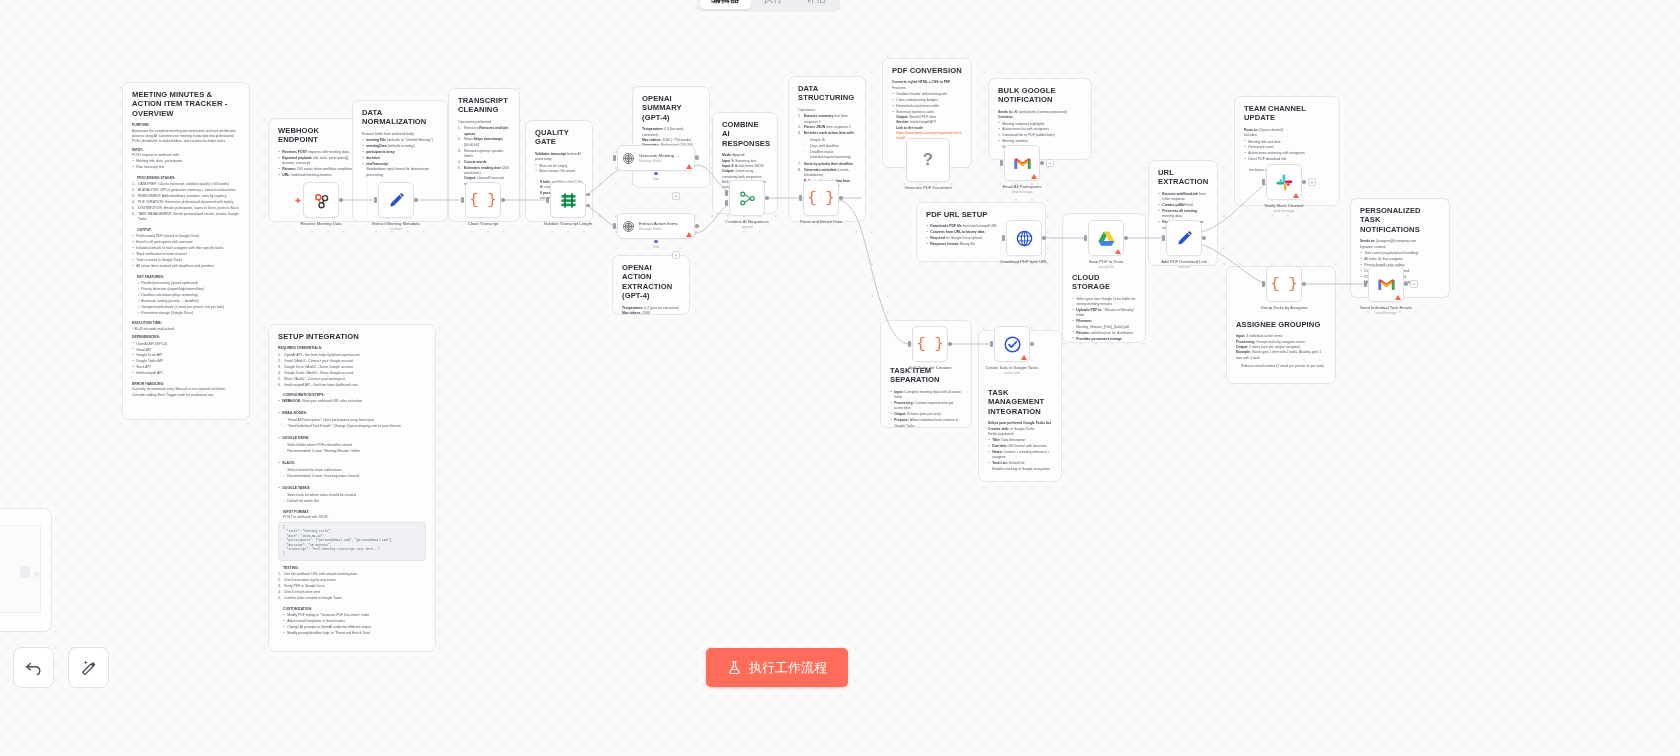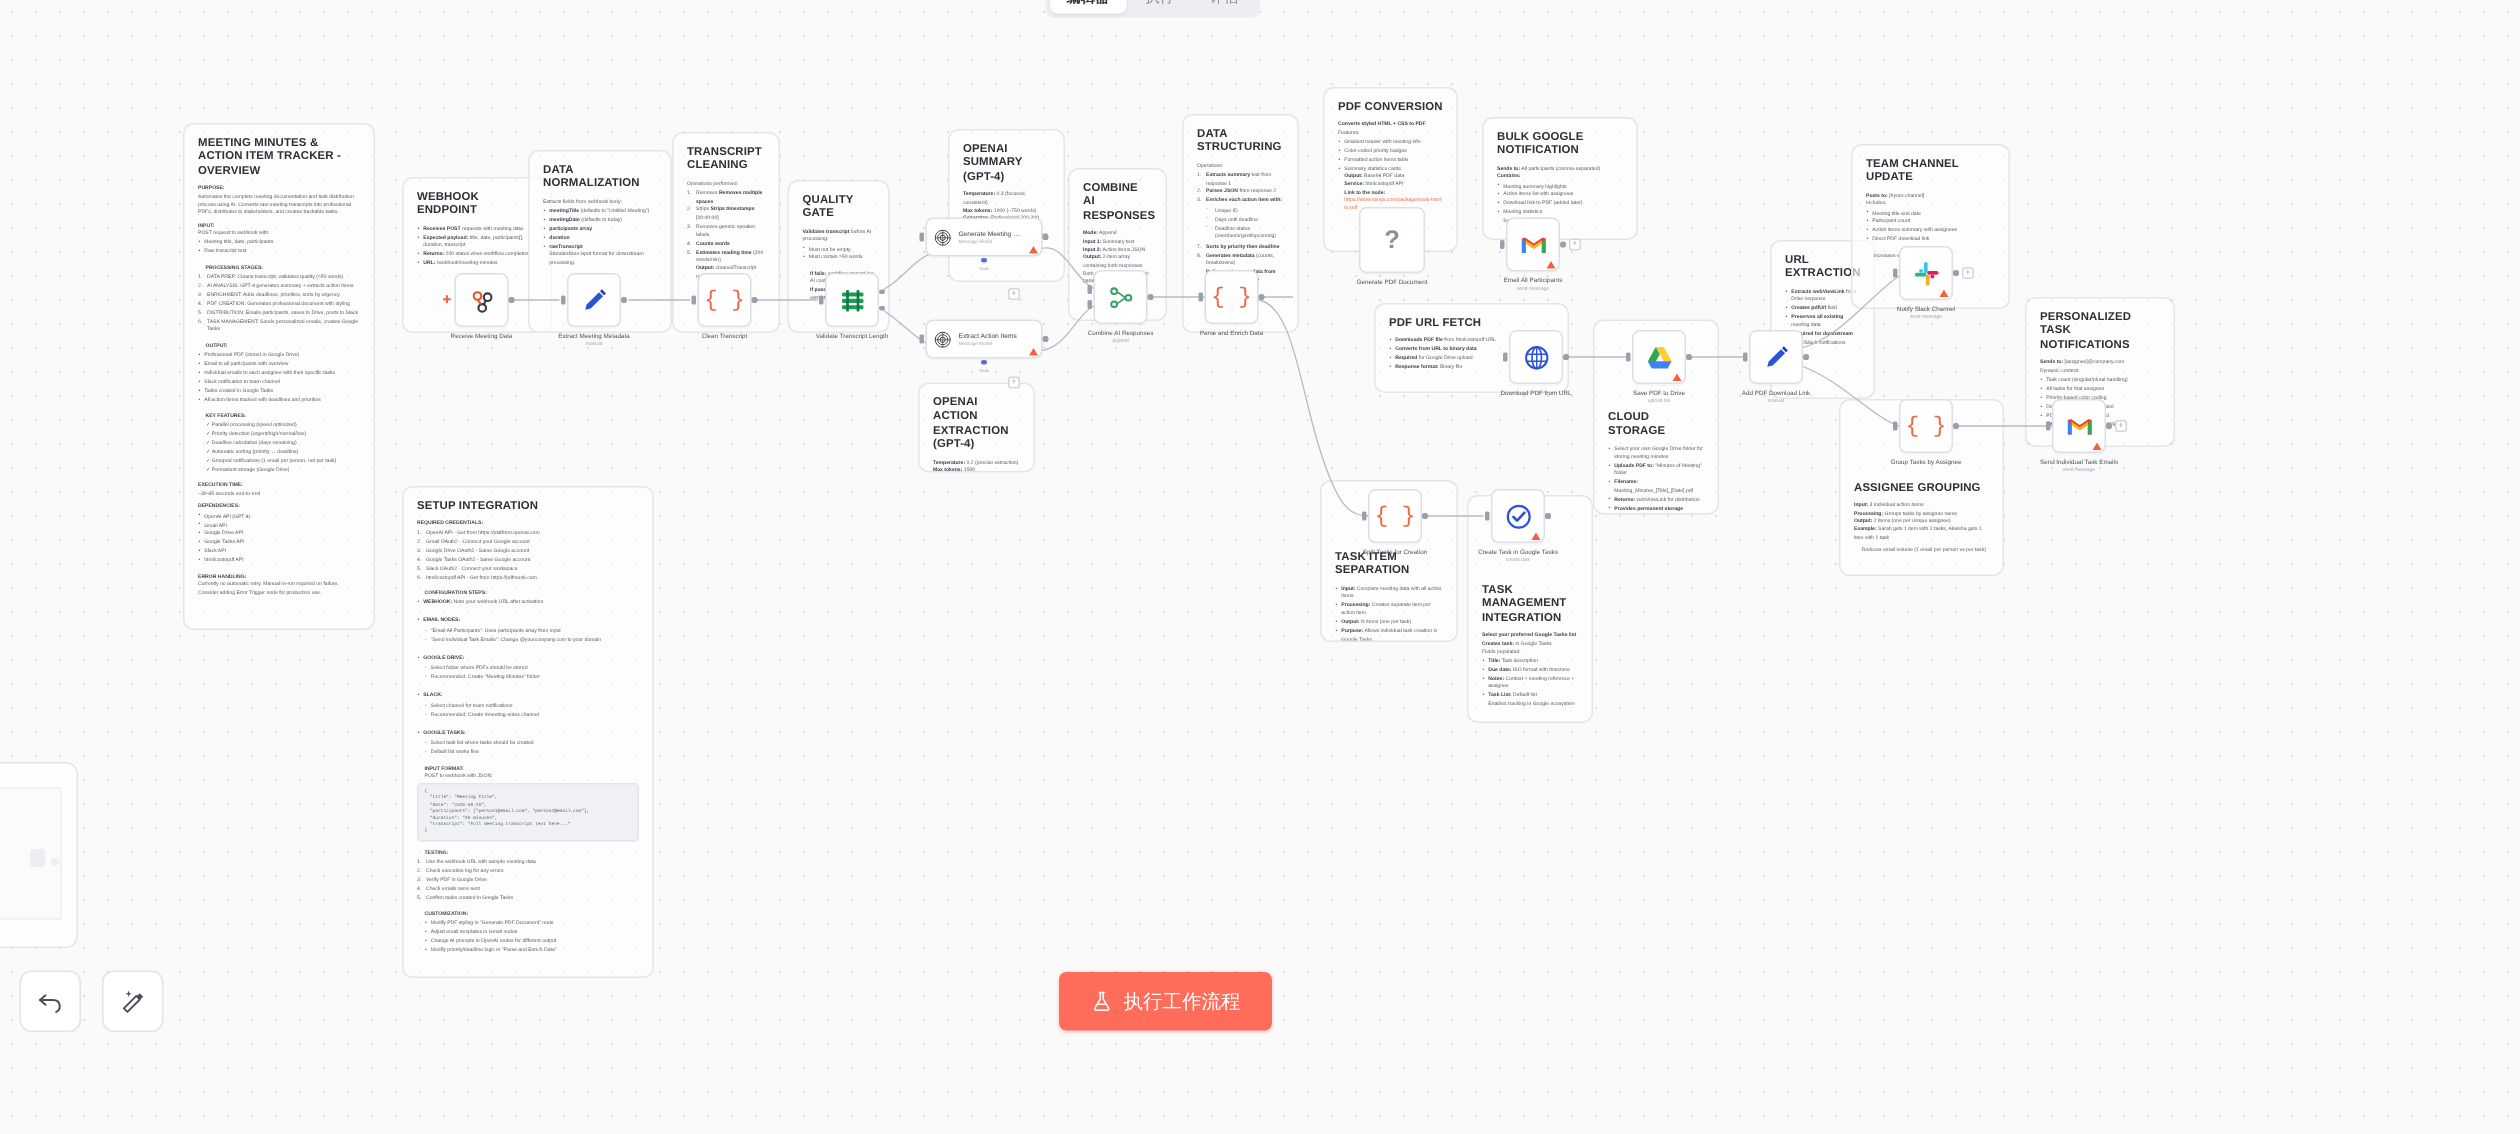--- a/index.html
+++ b/index.html
@@ -417,42 +417,42 @@
   <ul>
     <li>Meeting summary highlights</li>
     <li>Action items list with assignees</li>
     <li>Download link to PDF (added later)</li>
     <li><span>Meeting statistics</span>
       <div>Sent via Gmail API</div></li>
   </ul>
 </div>
 
 <div class="sticky" style="left:916px; top:202px; width:130px; height:60px;">
-  <h3>PDF URL FETCH</h3>
+  <h3>PDF URL SETUP</h3>
   <ul>
     <li><span class="b">Downloads PDF file</span><span> from htmlcsstopdf URL</span></li>
     <li><span class="b">Converts from URL to binary data</span></li>
     <li><span class="b">Required</span><span> for Google Drive upload</span></li>
     <li><span class="b">Response format:</span><span> Binary file</span></li>
   </ul>
 </div>
 
 <div class="sticky" style="left:1062px; top:213px; width:84px; height:130px;">
   <div style="height:52px"></div>
   <h3>CLOUD STORAGE</h3>
   <ul>
     <li><span>Select your own Google Drive folder for storing meeting minutes</span></li>
     <li><span class="b">Uploads PDF to:</span><span> "Minutes of Meeting" folder</span></li>
     <li><span class="b">Filename:</span><span> Meeting_Minutes_[Title]_[Date].pdf</span></li>
     <li><span class="b">Returns:</span><span> webViewLink for distribution</span></li>
     <li><span class="b">Provides permanent storage</span></li>
   </ul>
 </div>
 
-<div class="sticky" style="left:1180px; top:160px; width:70px; height:106px;">
+<div class="sticky" style="left:1148px; top:160px; width:70px; height:106px;">
   <h3>URL EXTRACTION</h3>
   <ul>
     <li><span class="b">Extracts webViewLink</span><span> from Drive response</span></li>
     <li><span class="b">Creates pdfUrl</span><span> field</span></li>
     <li><span class="b">Preserves all existing</span><span> meeting data</span></li>
     <li><span class="b">Required for downstream</span><span> email/Slack notifications</span></li>
   </ul>
 </div>
 
 <div class="sticky" style="left:1234px; top:96px; width:106px; height:110px;">

